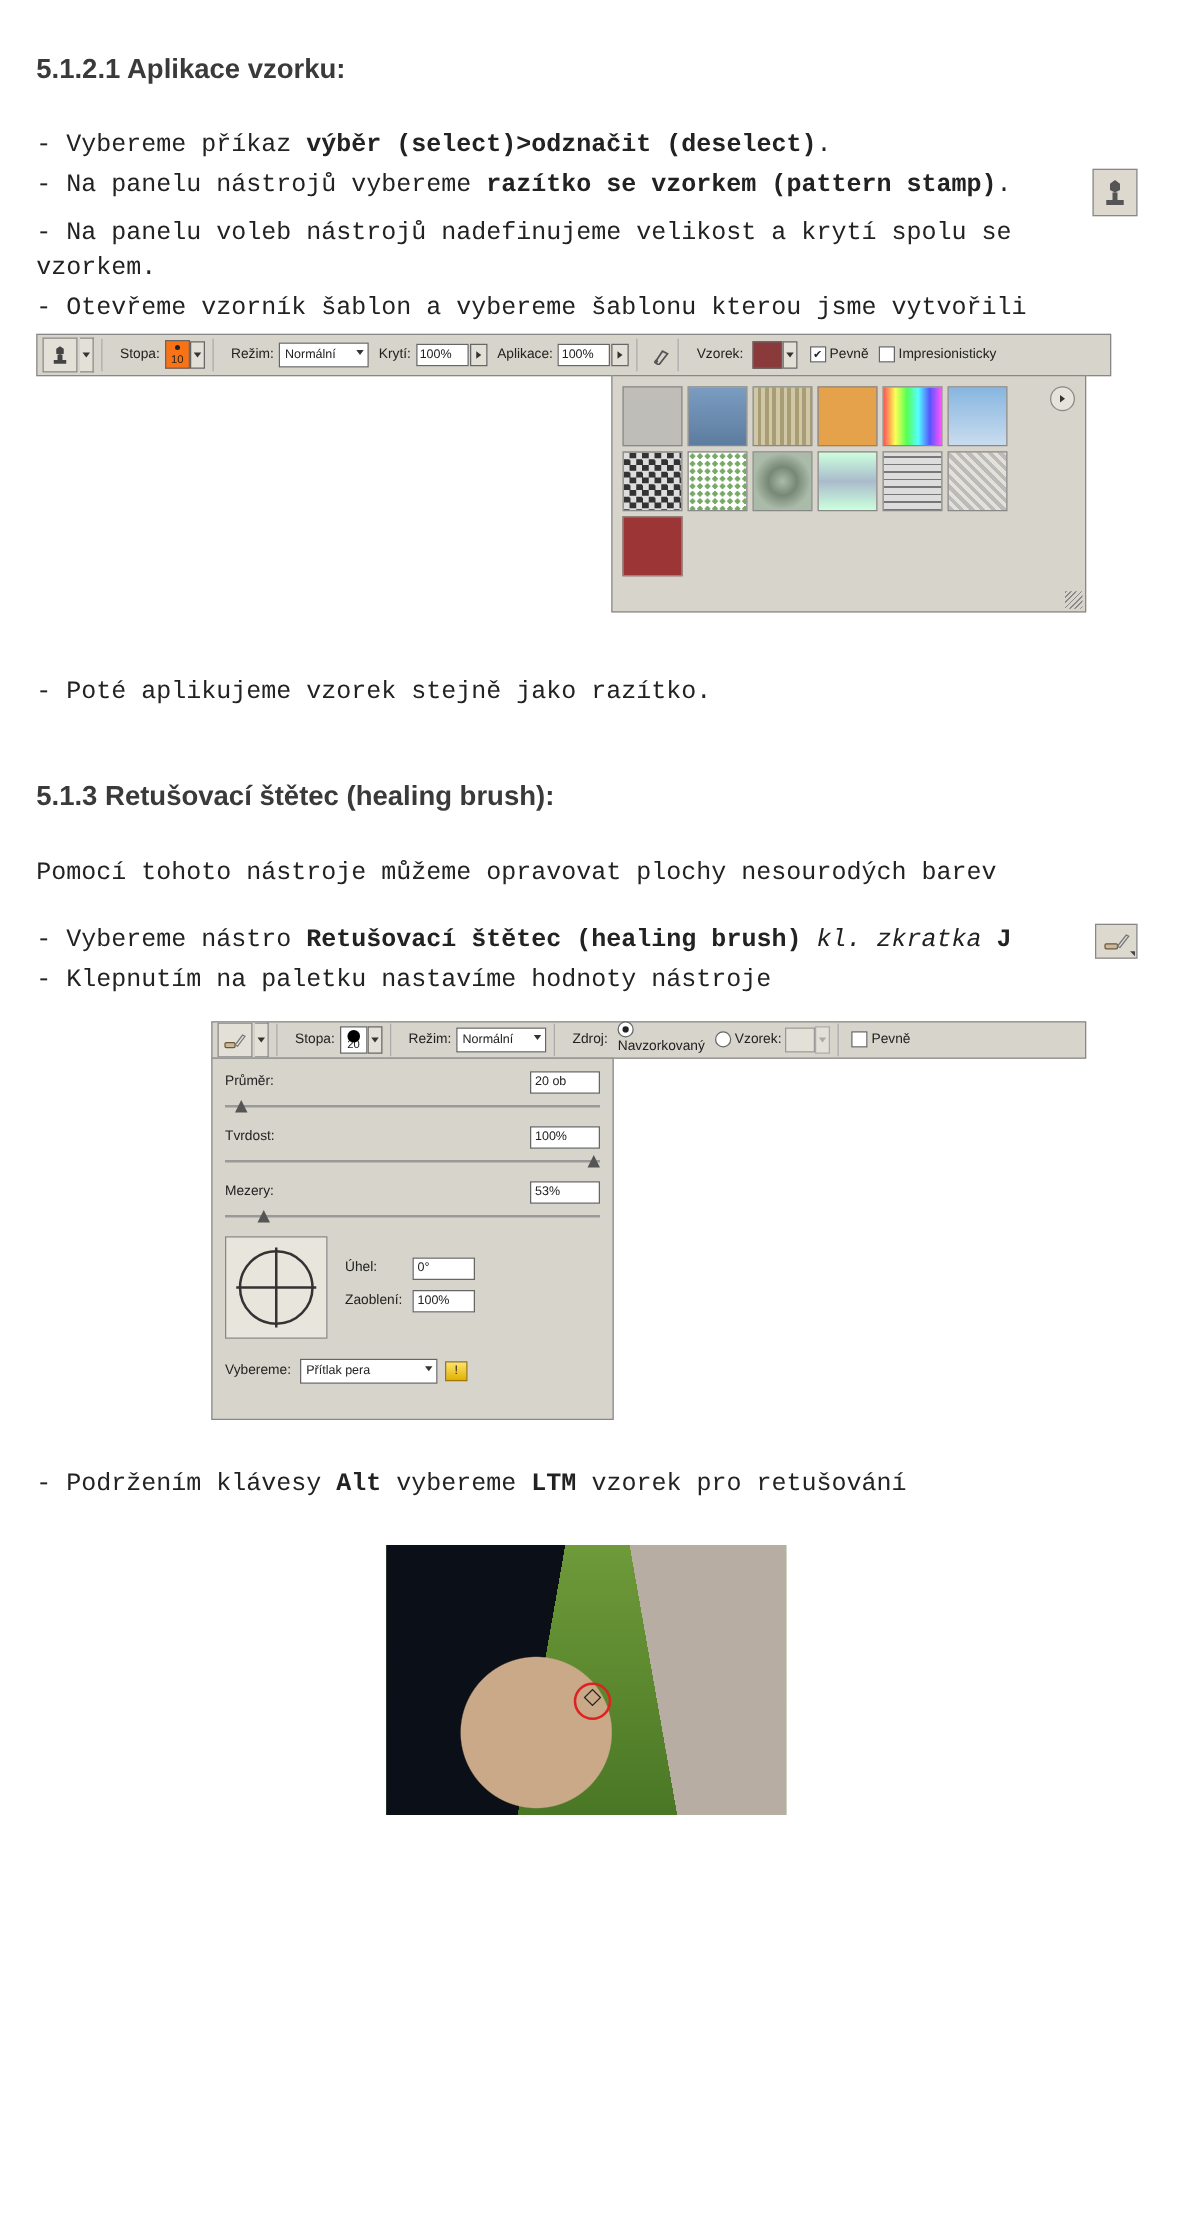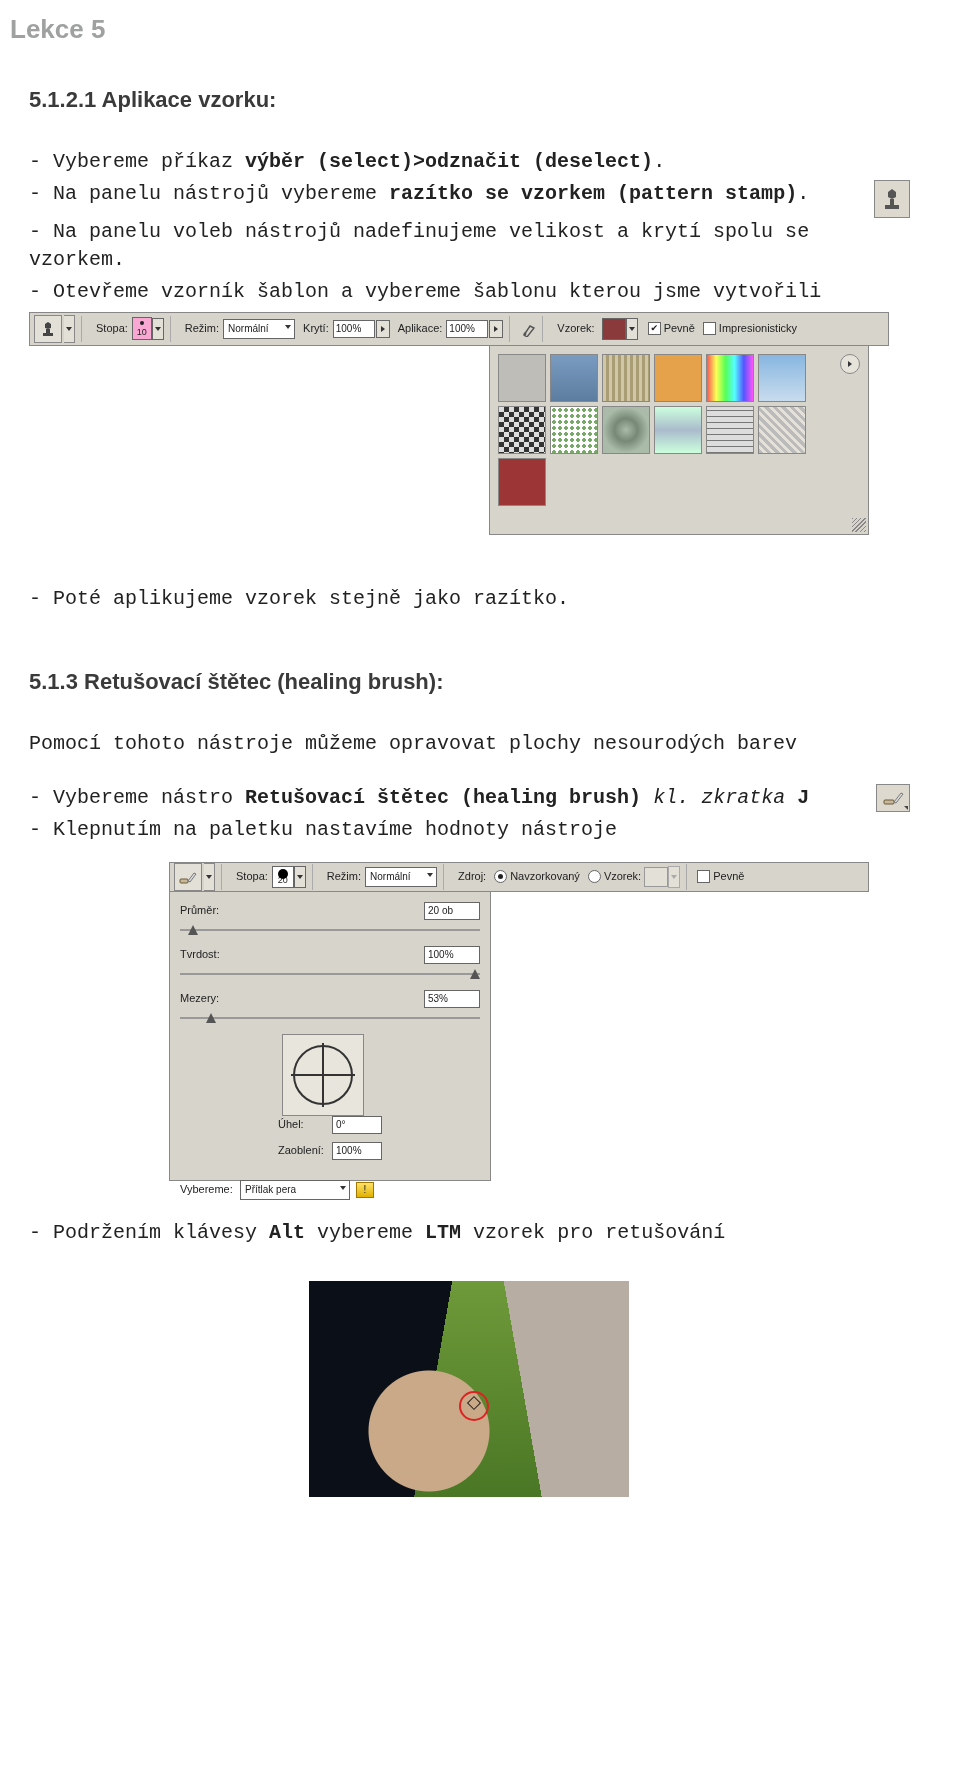--- a/index.html
+++ b/index.html
@@ -9,21 +9,21 @@
   .h2{font-weight:bold;color:#3a3a3a;font-size:22px;margin-bottom:32px;}
   p{margin:0 0 4px 0;font-family:Liberation Mono, monospace;}
   .b{font-weight:bold;}
 
   
   .ui-gray{font-family:Tahoma,Arial,sans-serif;background:#d7d4cb;border:1px solid #888;font-size:11px;color:#222;box-sizing:border-box;}
   .ob1{width:860px;height:34px;display:flex;align-items:center;padding:0 4px;position:relative;}
   .tool-ico{width:26px;height:26px;background:#e3e0d7;border:1px solid #888;display:flex;align-items:center;justify-content:center;margin-right:2px;}
   .tool-drop{width:10px;height:26px;background:#e3e0d7;border:1px solid #888;border-left:none;display:flex;align-items:center;justify-content:center;}
   .vsep{width:1px;height:26px;background:#aaa;margin:0 6px;}
-  .swatch{width:18px;height:20px;background:#f9a8d4;border:1px solid #666;display:flex;align-items:flex-end;justify-content:center;font-size:9px;padding-bottom:1px;position:relative;}
+  .swatch{width:18px;height:20px;background:#f97316;border:1px solid #666;display:flex;align-items:flex-end;justify-content:center;font-size:9px;padding-bottom:1px;position:relative;}
   .swatch::before{content:"";position:absolute;top:3px;width:4px;height:4px;border-radius:50%;background:#222;}
   .dd-sm{width:10px;height:20px;background:#e3e0d7;border:1px solid #666;display:flex;align-items:center;justify-content:center;}
   .tri{width:0;height:0;border-left:3px solid transparent;border-right:3px solid transparent;border-top:4px solid #333;}
   .tri-r{width:0;height:0;border-top:3px solid transparent;border-bottom:3px solid transparent;border-left:4px solid #333;}
   .label{margin:0 4px 0 8px;}
   .combo{height:18px;background:#fff;border:1px solid #666;display:inline-flex;align-items:center;padding:0 14px 0 4px;position:relative;font-size:10px;min-width:52px;}
   .combo::after{content:"";position:absolute;right:3px;top:5px;border-left:3px solid transparent;border-right:3px solid transparent;border-top:4px solid #333;}
   .spin{height:16px;background:#fff;border:1px solid #666;width:36px;display:inline-flex;align-items:center;padding:0 2px;font-size:10px;}
   .popbtn{width:12px;height:16px;background:#e3e0d7;border:1px solid #666;margin-left:1px;display:flex;align-items:center;justify-content:center;}
   .brush-ico{width:14px;height:16px;margin-left:6px;}
@@ -88,21 +88,20 @@
     position:relative;}
   .target{position:absolute;left:150px;top:110px;width:26px;height:26px;border:2px solid #d22;border-radius:50%;}
   .target::after{content:"";position:absolute;left:8px;top:5px;width:8px;height:8px;border:1px solid #222;transform:rotate(45deg);}
 
   svg{display:block;}
 </style>
 </head>
 <body>
 
 <div class="page">
-  <div class="header">Lekce 5</div>
 
   <div class="content">
 
     <div class="h2">5.1.2.1 Aplikace vzorku:</div>
 
     <p>
       <span>- Vybereme příkaz </span><span class="b">výběr (select)&gt;odznačit (deselect)</span><span>.</span>
     </p>
     <div style="display:flex;align-items:flex-start;">
       <p style="flex:1">
@@ -236,21 +235,21 @@
       <div class="dd-sm">
           <div class="tri"></div>
         </div>
       <div class="vsep"></div>
       <span class="label">Režim:</span>
       <div class="combo">
           <span>Normální</span>
         </div>
       <div class="vsep"></div>
       <span class="label">Zdroj:</span>
-      <span style="margin-left:4px;display:flex;align-items:center;">
+      <span style="margin-left:4px;display:flex;flex-direction:column;">
         <span class="radio on"></span>
         <span>Navzorkovaný</span>
       </span>
       <span style="margin-left:8px;display:flex;align-items:center;">
         <span class="radio"></span>
         <span>Vzorek:</span>
       </span>
       <div style="width:22px;height:18px;border:1px solid #999;background:#e3e0d7;margin-left:3px;"></div>
       <div class="dd-sm" style="border-color:#aaa;">
           <div class="tri" style="border-top-color:#aaa;"></div>
@@ -283,21 +282,21 @@
 
       <div class="row">
         <span class="lb">Mezery:</span>
         <span style="flex:1"></span>
         <span class="val">53%</span>
       </div>
       <div class="slider">
           <div class="thumb" style="left:26px;"></div>
         </div>
 
-      <div style="display:flex;align-items:center;margin-top:6px;flex-direction:column;">
+      <div style="display:flex;align-items:center;margin-top:6px;">
         <div class="iconbox">
           <div class="crosshair"></div>
         </div>
         <div style="flex:1">
           <div class="row" style="margin-bottom:8px;">
             <span class="lb" style="width:54px;">Úhel:</span>
             <span class="val" style="width:42px;">0°</span>
           </div>
           <div class="row">
             <span class="lb" style="width:54px;">Zaoblení:</span>

